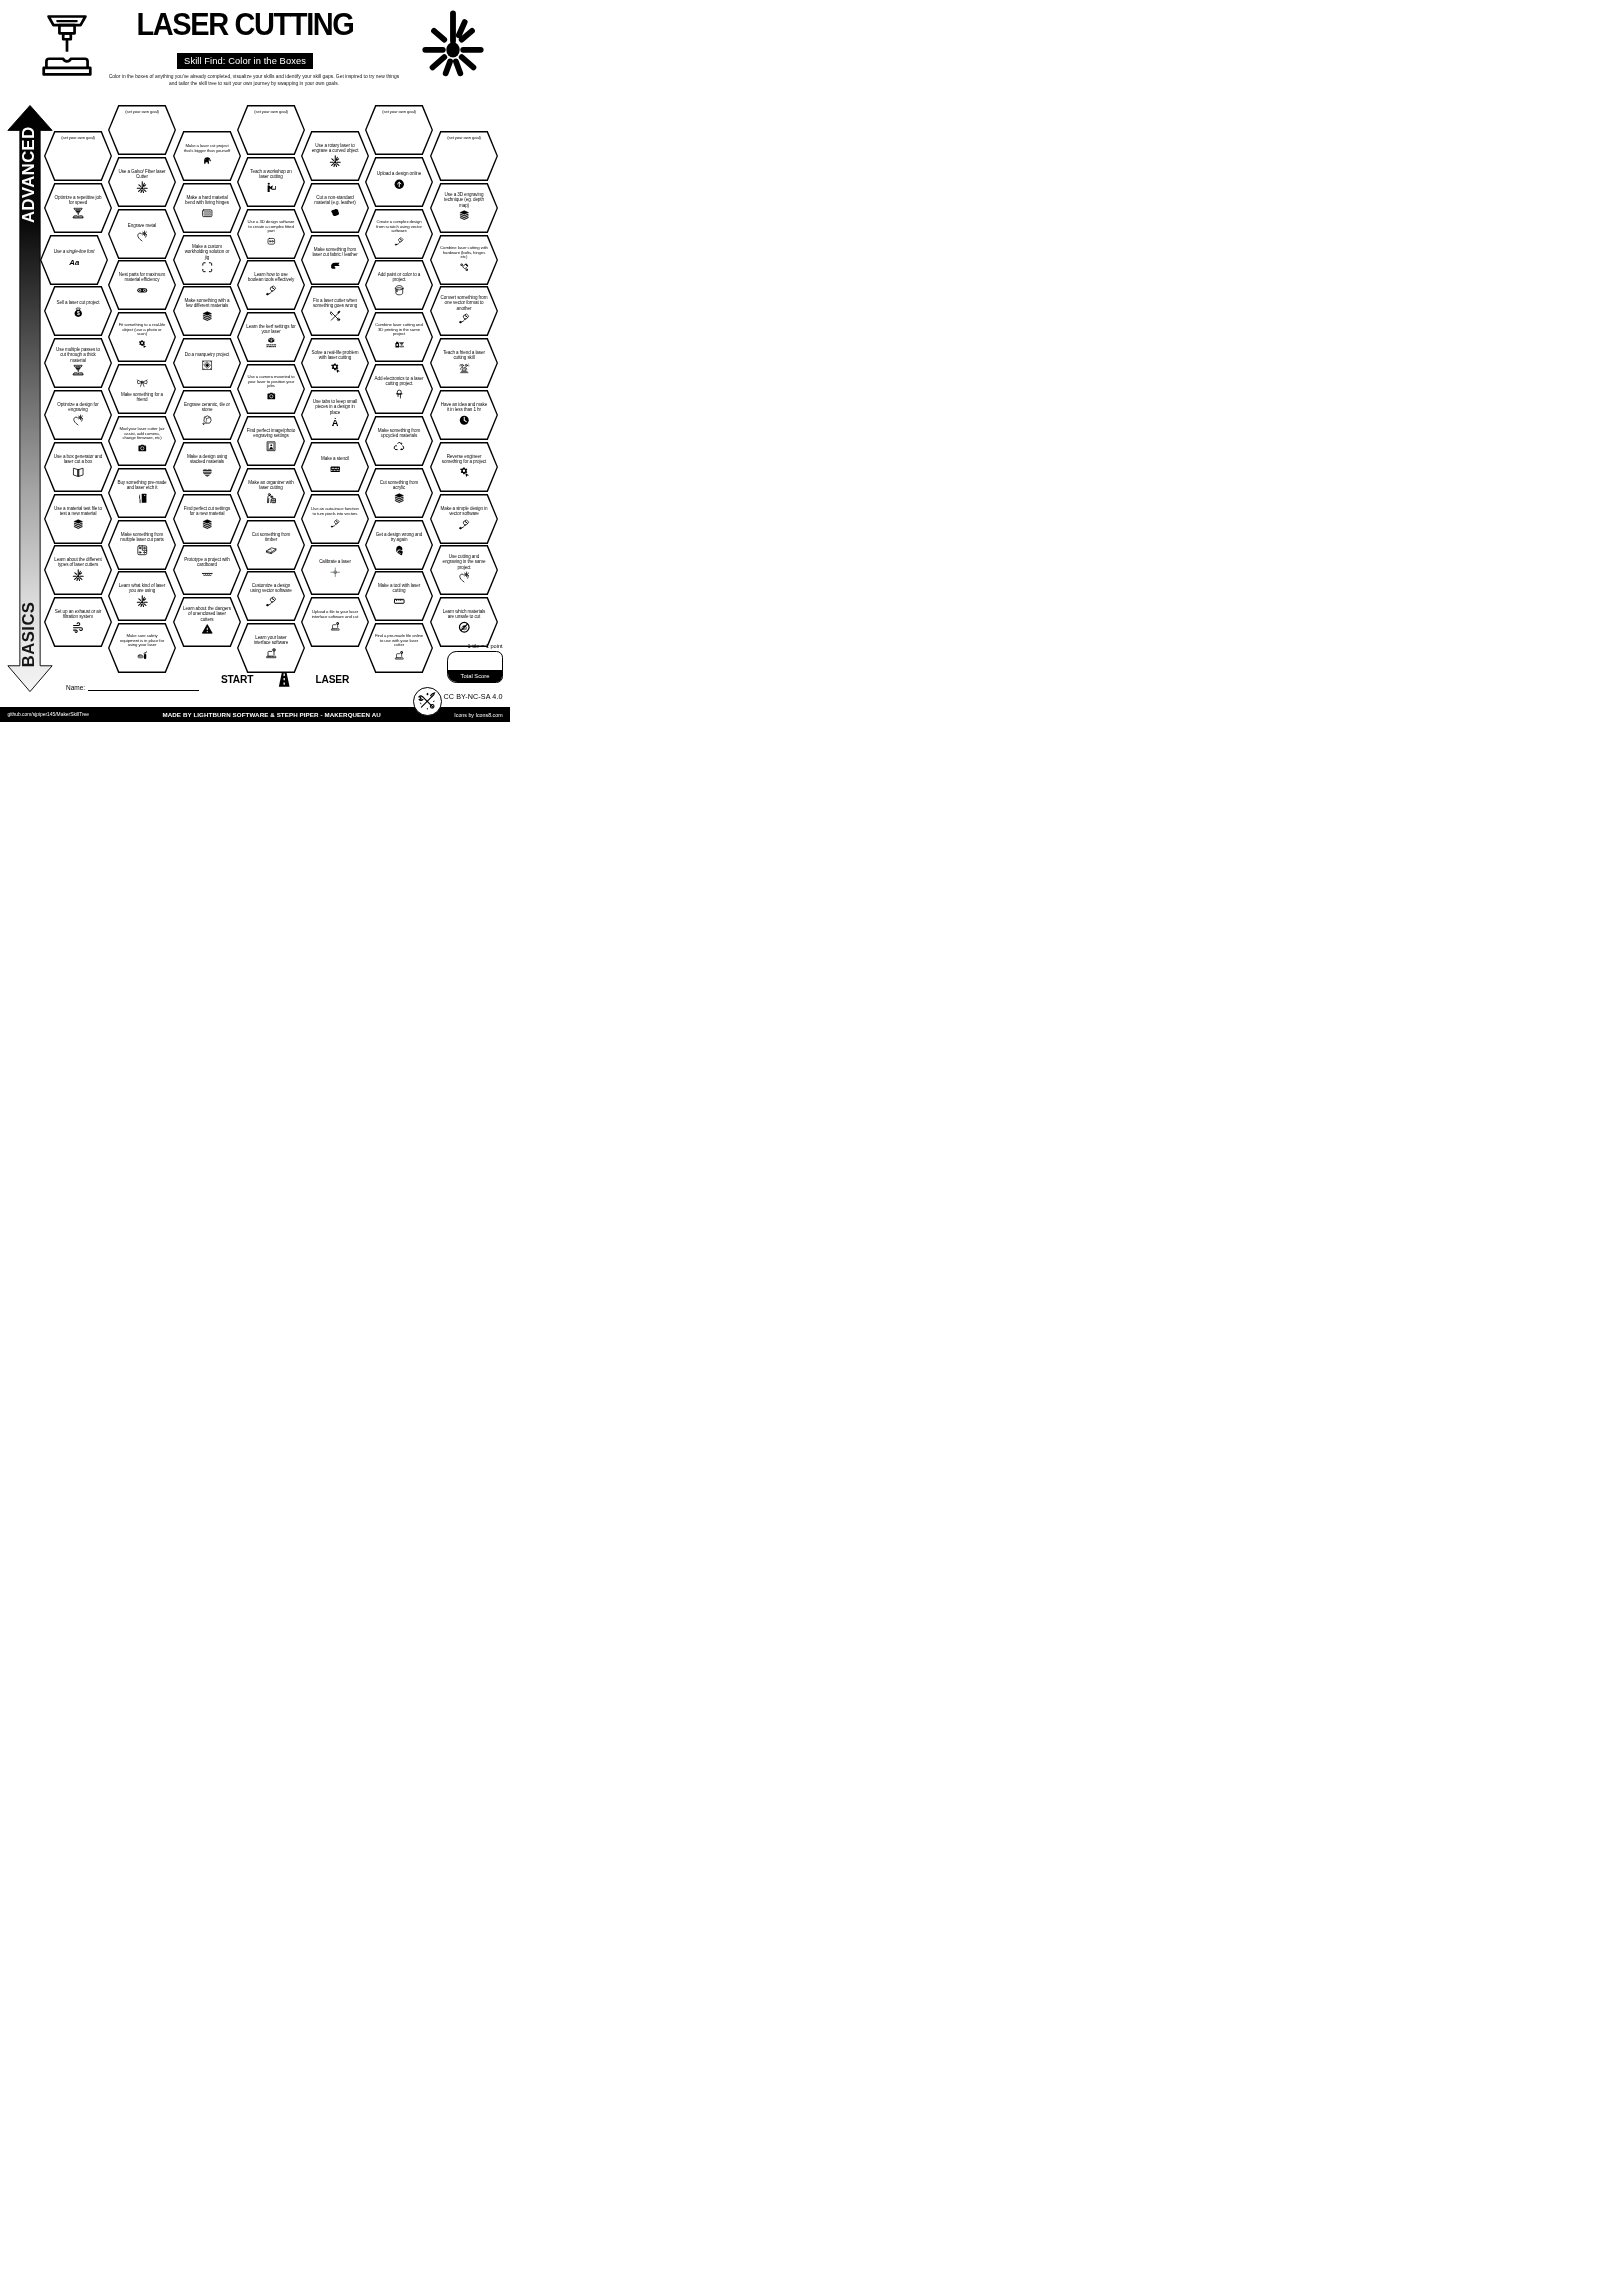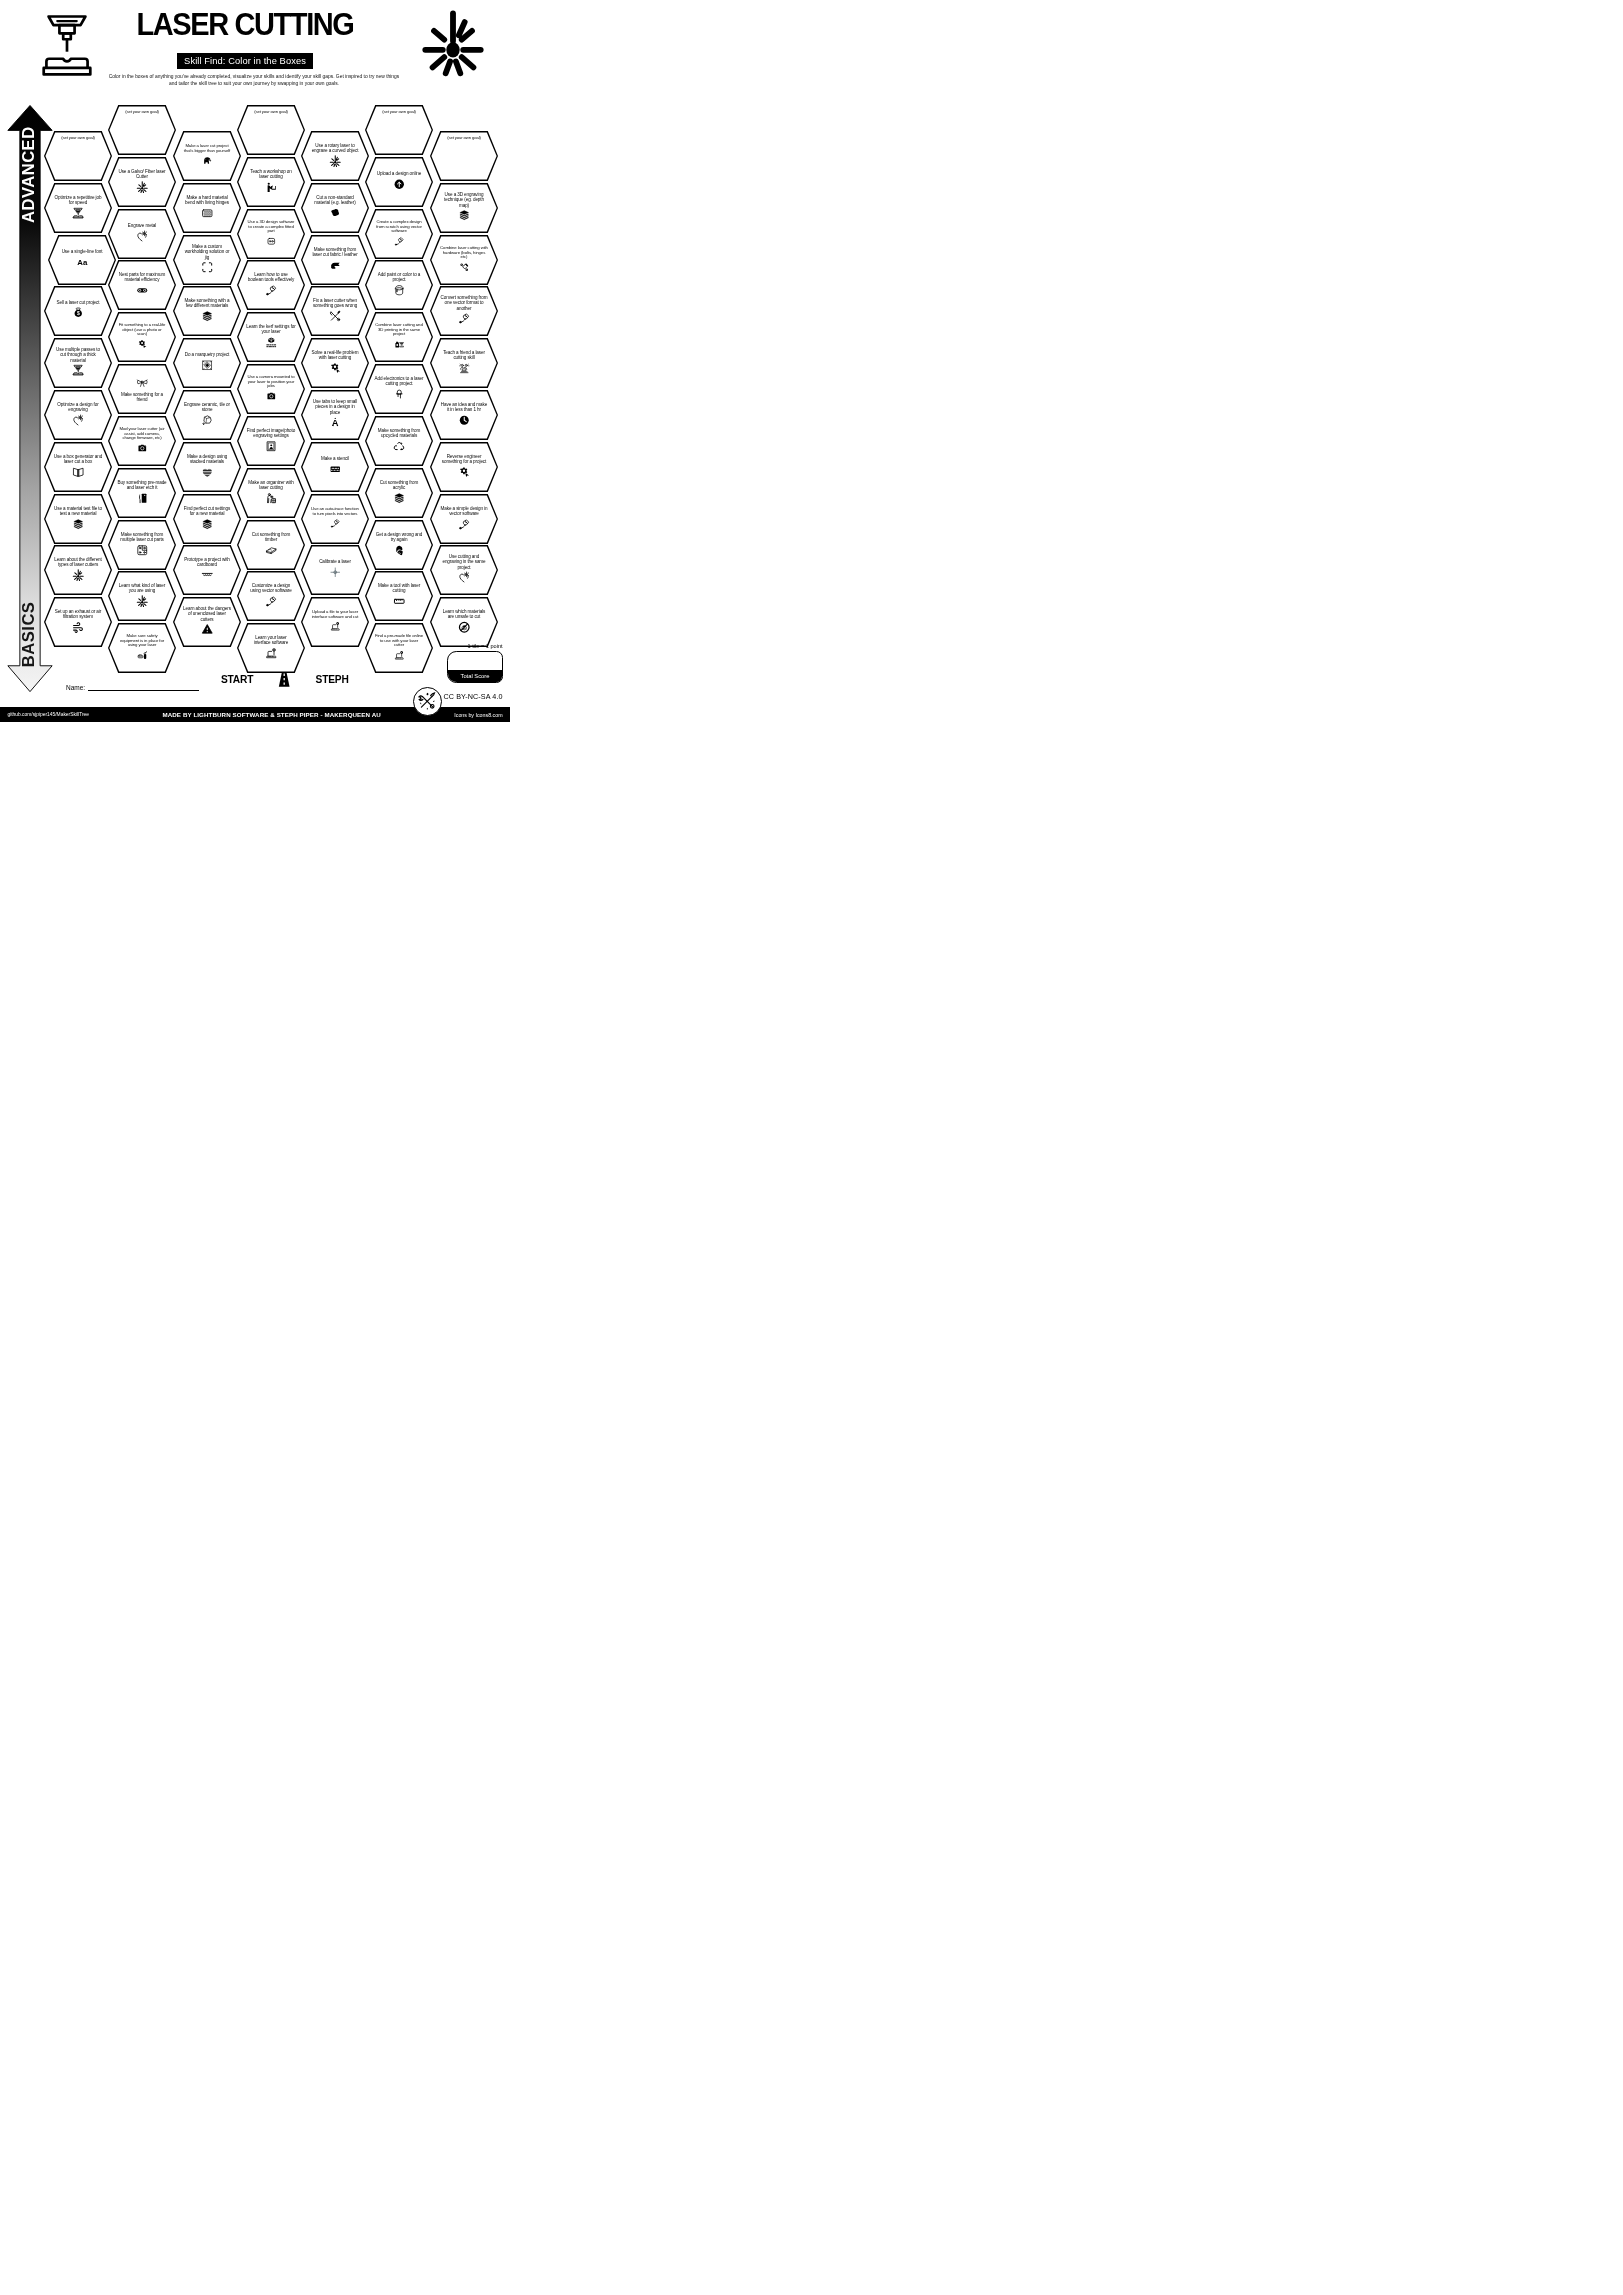--- a/index.html
+++ b/index.html
@@ -112,21 +112,21 @@
                   <path d="M8.5 5.7h7v3h-7z"></path>
                   <path d="M10.3 8.7h3.4v2.6h-3.4z"></path>
                   <path d="M12 11.3v4.2"></path>
                   <path d="M3.5 19.3v-1.4c0-.6.4-1 1-1h5.2c.5 1.5 4.1 1.5 4.6 0h5.2c.6 0 1 .4 1 1v1.4"></path>
                   <path d="M2.8 19.3h18.4v1.8H2.8z"></path>
                 </g>
               </svg></span>
           </div>
         </div>
       </div>
-      <div class="hex" style="left: 48px; top: 235px;">
+      <div class="hex" style="left: 40px; top: 235px; font-style: italic;">
         <div class="hex-in">
           <div class="hex-c">
             <div class="hex-label" style="font-size: 4.6px;">Use a single-line font</div>
             <span><svg width="12.5" height="12.5" viewBox="0 0 24 24">
                 <text x="12" y="16.5" text-anchor="middle" font-family="Liberation Sans,sans-serif" font-size="15" font-weight="bold" fill="#000">Aa</text>
               </svg></span>
           </div>
         </div>
       </div>
       <div class="hex" style="left: 44px; top: 286px;">
@@ -1111,21 +1111,21 @@
         </div>
       </div>
     </div>
 
   <div class="start-here">
     <span class="start-word">START</span>
     <svg width="20.4" height="25" viewBox="0 0 24 24">
       <path d="M9.3 3.5h5.4l3.6 17H5.7z" fill="#000"></path>
       <path d="M12 5v14" stroke="#fff" stroke-width="1.5" stroke-dasharray="2.8 2.4" fill="none"></path>
     </svg>
-    <span class="start-word">STEPH</span>
+    <span class="start-word">LASER</span>
   </div>
 
   <div class="name-row">
     <span class="name-label">Name:</span>
     <span class="name-line"></span>
   </div>
 
   <div class="score-note">1 tile = 1 point</div>
   <div class="score-box">
     <span></span>

